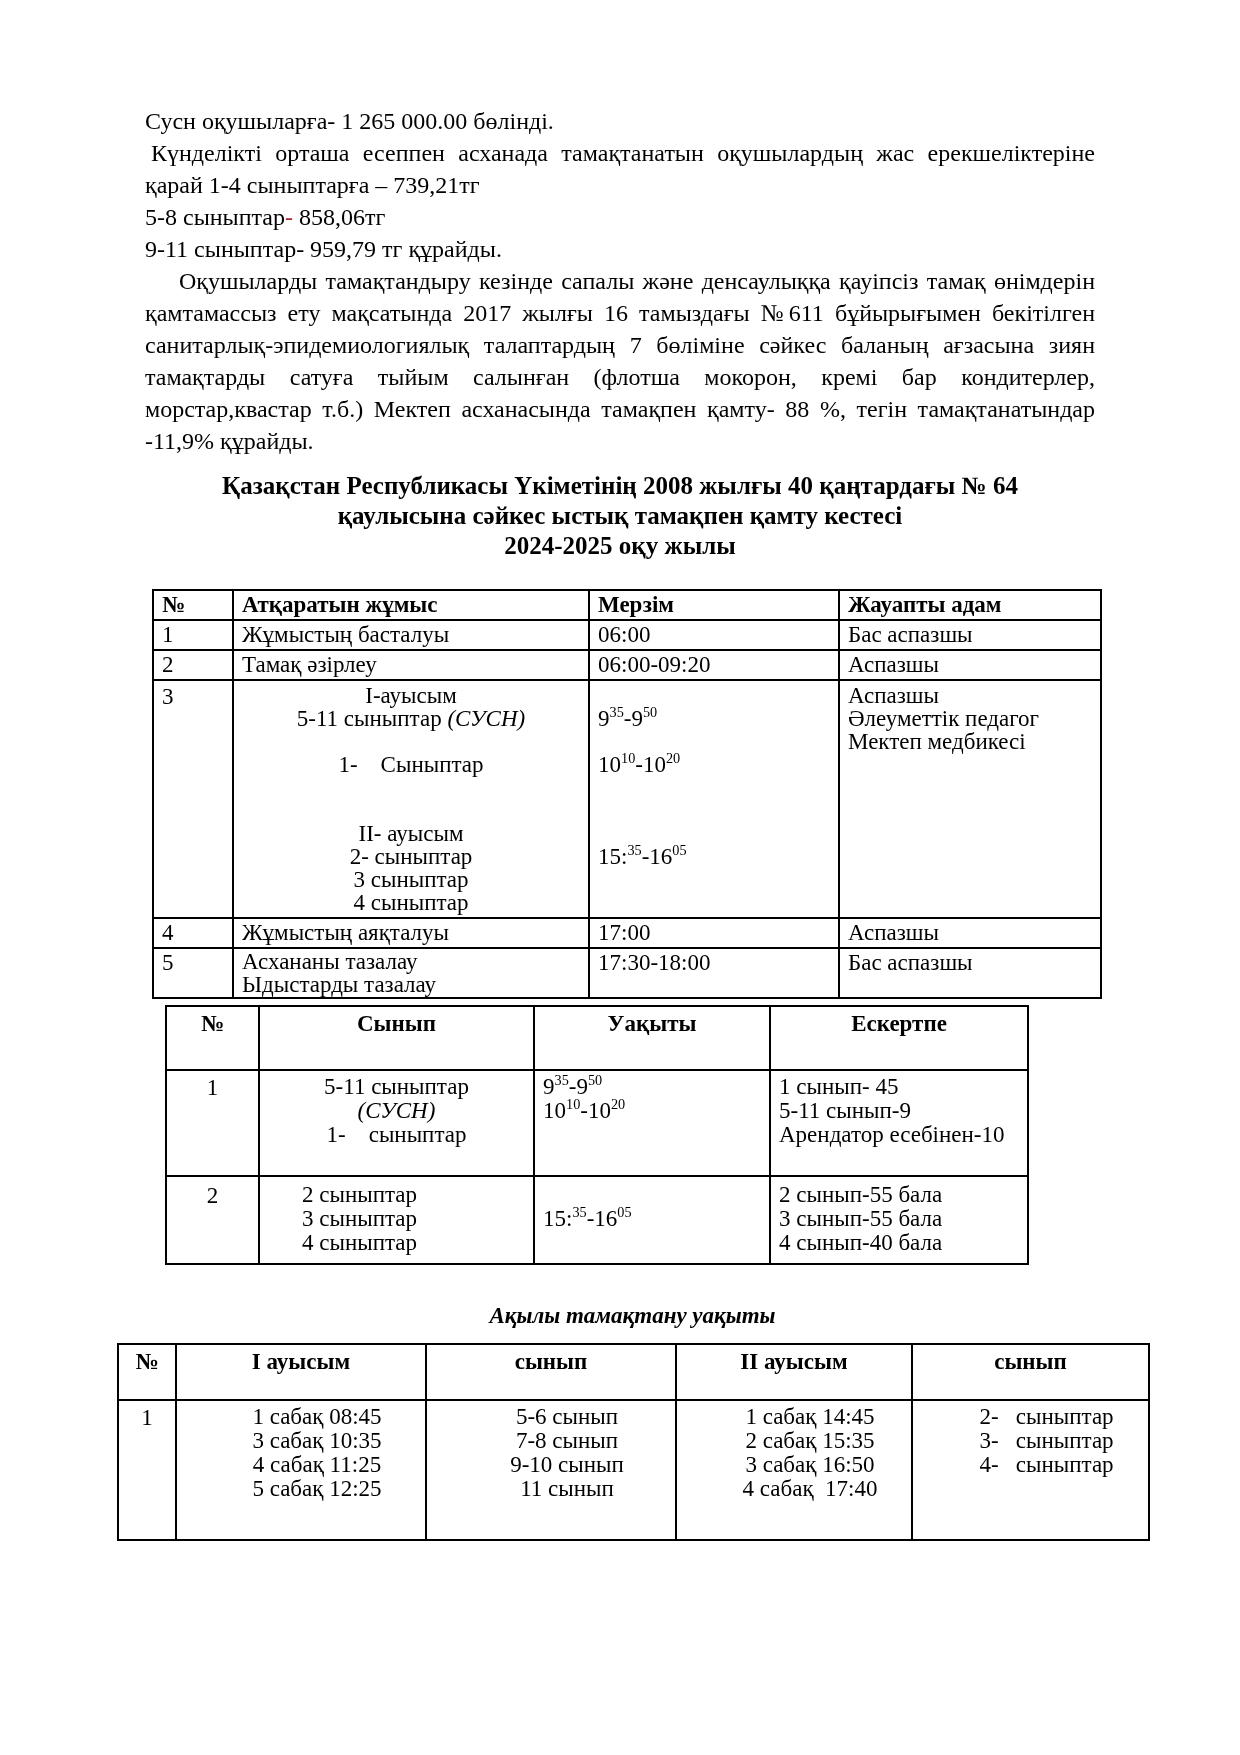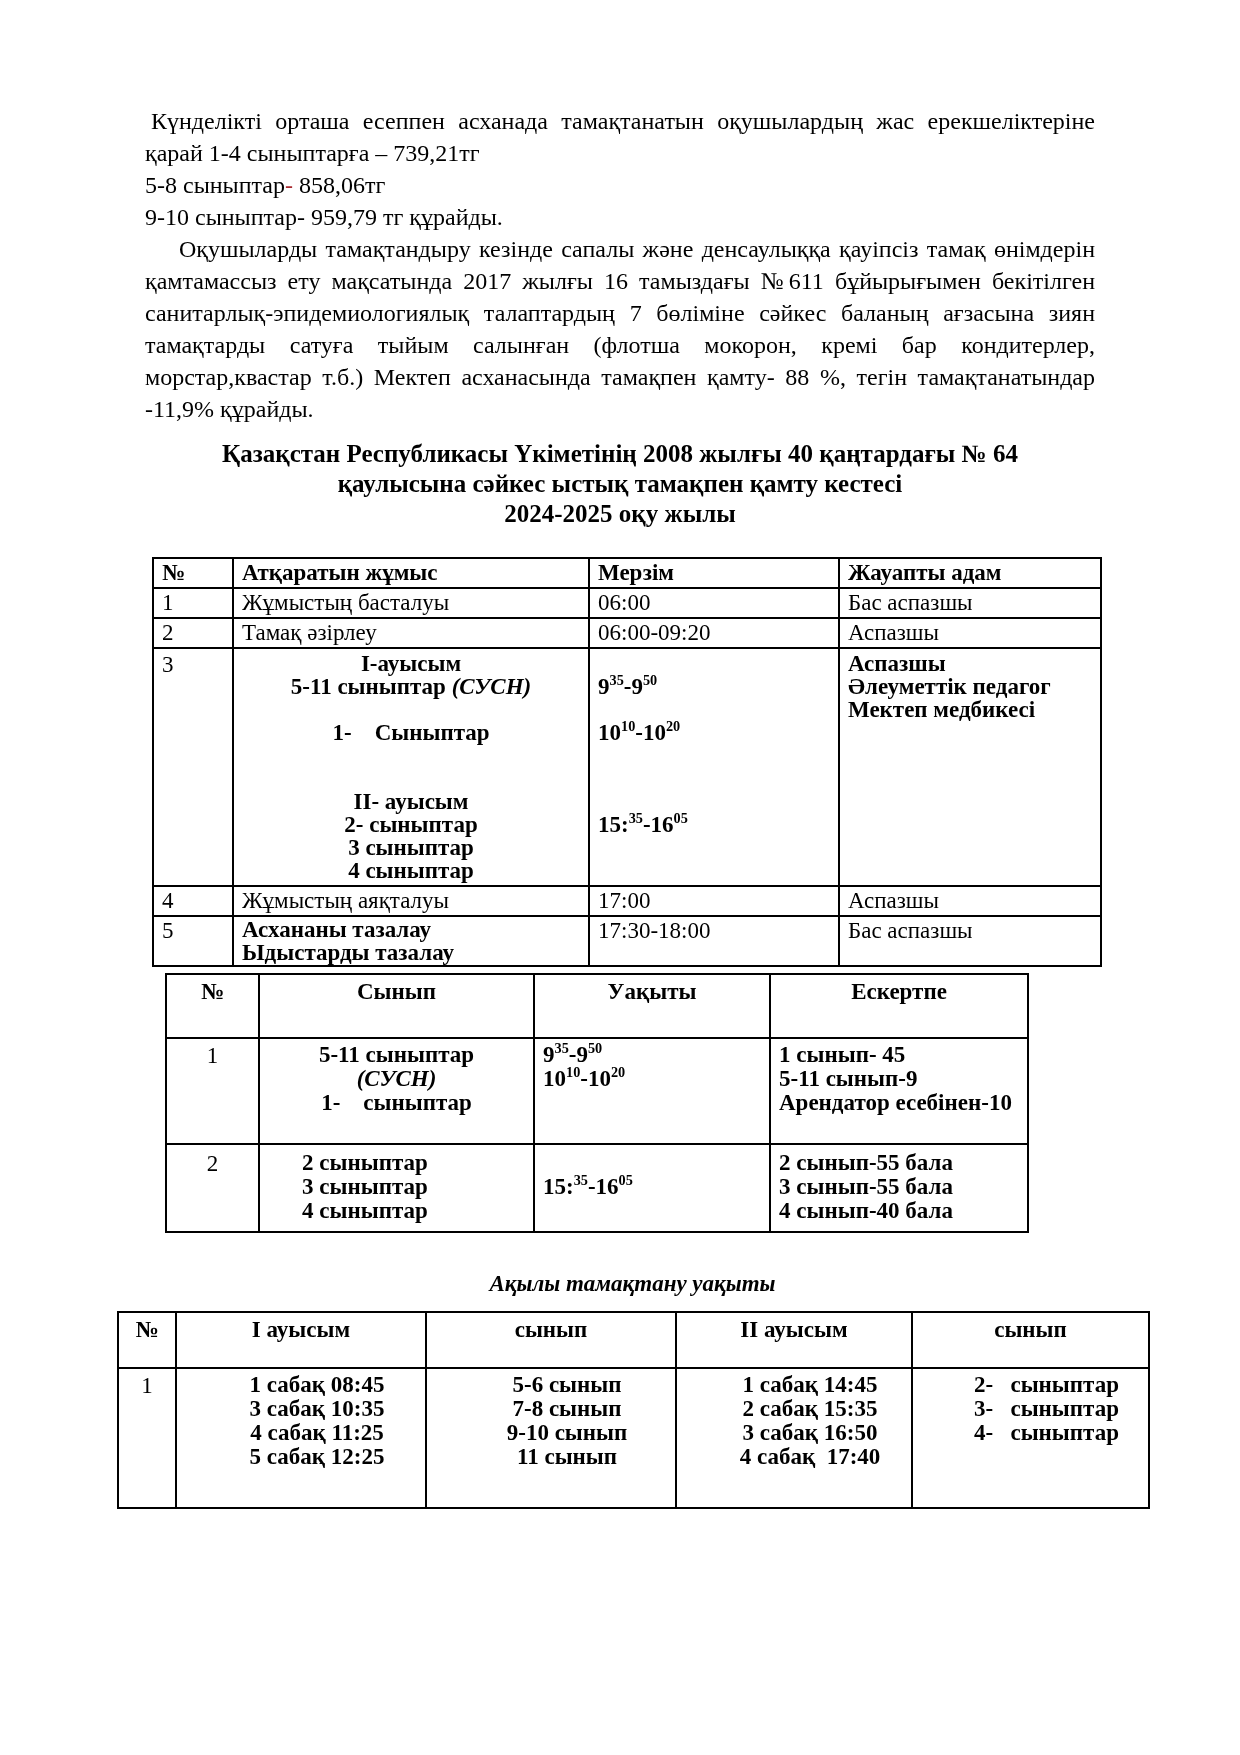--- a/index.html
+++ b/index.html
@@ -17,21 +17,21 @@
   .just{text-align:justify;}
   .ind-sm{text-indent:6px;}
   .ind{text-indent:34px;}
   .red{color:#a82a2f;}
   .heading{margin-top:14px;font-weight:bold;text-align:center;}
   .heading div{font-size:25px;line-height:30px;}
 
   table{border-collapse:collapse;table-layout:fixed;}
   td,th{border:2px solid #000;vertical-align:top;font-size:23px;line-height:26px;padding:1px 8px;overflow:hidden;}
   th{font-weight:bold;}
-  .ln{min-height:23px;line-height:23px;font-weight:bold;}
+  .ln{min-height:23px;line-height:23px;}
   sup{font-size:0.62em;line-height:0;}
 
   
   .t1{width:948px;margin:28px 0 0 152px;}
   .t1 th{text-align:left;}
   .t1 .row3 td{padding-top:3px;padding-bottom:3px;}
   .t1 .c-center .ln{text-align:center;}
 
   
   .tbl-title{font-size:23px;font-weight:bold;font-style:italic;text-align:center;}
@@ -55,23 +55,24 @@
   .t3 .c-center{text-align:center;padding-left:40px;}
   .t3 .ln{min-height:24px;line-height:24px;}
   .left-block{display:inline-block;text-align:left;}
 </style>
 </head>
 <body>
 
 <div class="page">
 
   <div class="text-block">
+    <p>Сусн оқушыларға- 1 265 000.00 бөлінді.</p>
     <p class="just ind-sm">Күнделікті орташа есеппен асханада тамақтанатын оқушылардың жас ерекшеліктеріне қарай 1-4 сыныптарға – 739,21тг</p>
     <p><span>5-8 сыныптар</span><span class="red">-</span><span> 858,06тг</span></p>
-    <p>9-10 сыныптар- 959,79 тг құрайды.</p>
+    <p>9-11 сыныптар- 959,79 тг құрайды.</p>
     <p class="just ind">Оқушыларды тамақтандыру кезінде сапалы және денсаулыққа қауіпсіз тамақ өнімдерін қамтамассыз ету мақсатында 2017 жылғы 16 тамыздағы №611 бұйырығымен бекітілген  санитарлық-эпидемиологиялық талаптардың 7 бөліміне сәйкес баланың ағзасына зиян тамақтарды сатуға тыйым салынған (флотша мокорон, кремі бар кондитерлер, морстар,квастар т.б.) Мектеп асханасында тамақпен қамту- 88 %, тегін тамақтанатындар -11,9% құрайды.</p>
     <div class="heading">
       <div>Қазақстан Республикасы Үкіметінің 2008 жылғы 40 қаңтардағы № 64</div>
       <div>қаулысына сәйкес ыстық тамақпен қамту кестесі</div>
       <div>2024-2025 оқу жылы</div>
     </div>
   </div>
 
   <table class="t1">
     <colgroup>

